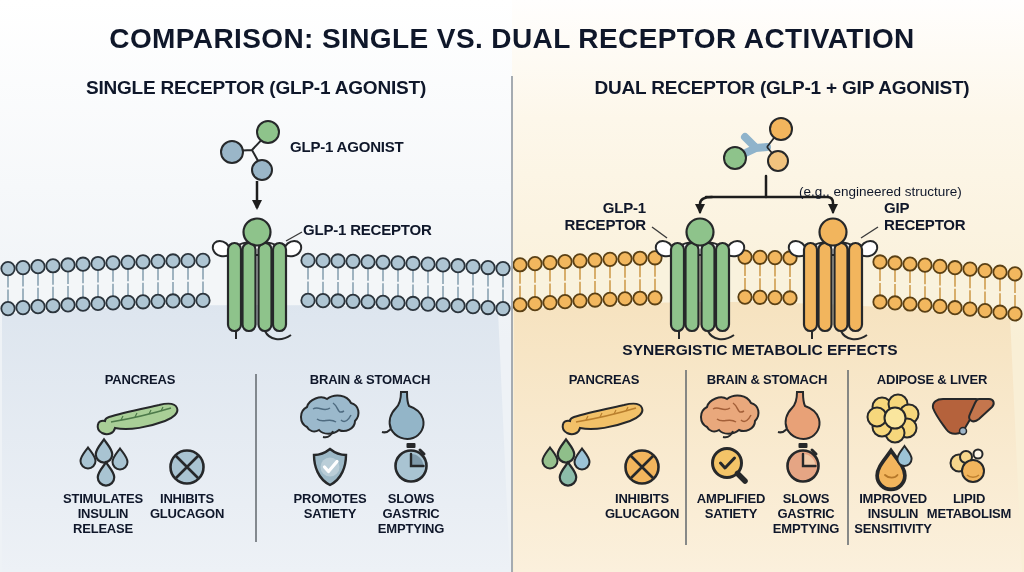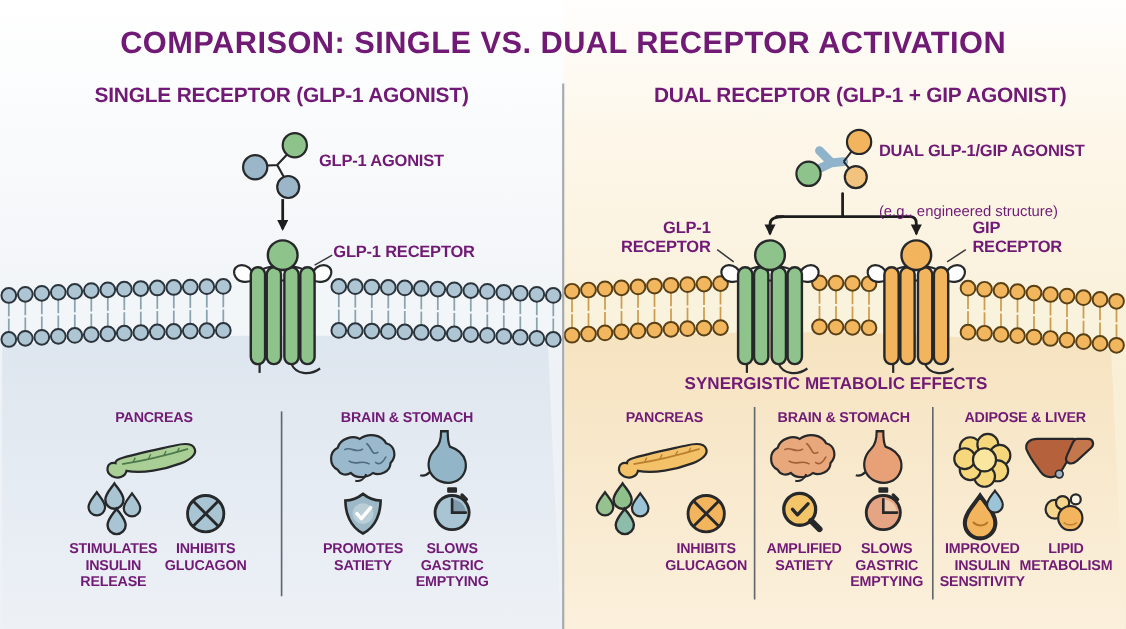--- a/index.html
+++ b/index.html
@@ -1,17 +1,17 @@
 <!DOCTYPE html>
 <html style="--glp1-green: #8ec38b; --gip-orange: #f2b55d; --agonist-blue: #9ab6c8; --membrane-blue: #aec5d3; --membrane-orange: #f2b75e; --left-cell-fill: #dde5ee; --right-cell-fill: #f6e2bd; --text: #1d1d1d;"><head>
 <meta charset="utf-8">
 <style>
   html,body{margin:0;padding:0;background:#fff;}
   #stage{position:relative;width:1024px;height:572px;overflow:hidden;
-         font-family:"Liberation Sans","DejaVu Sans",sans-serif;color:#701a75;}
+         font-family:"Liberation Sans","DejaVu Sans",sans-serif;color:#0f172a;}
   #decor{position:absolute;left:0;top:0;width:1024px;height:572px;}
   .txt{position:absolute;white-space:normal;}
   .c{text-align:center;}
   .ttl{font-size:28px;font-weight:800;letter-spacing:.4px;}
   .hdr{font-size:19px;font-weight:800;letter-spacing:-.2px;}
   .lbl{font-size:15px;font-weight:700;letter-spacing:-.2px;}
   .sub{font-size:13.5px;font-weight:400;margin-top:37px;}
   .rcp{font-size:15px;font-weight:700;white-space:pre-line;line-height:1.12;letter-spacing:-.2px;}
   .syn{font-size:15.5px;font-weight:800;}
   .sec{font-size:13px;font-weight:800;letter-spacing:-.2px;}
@@ -445,21 +445,20 @@
       </g>
 </svg>
 
 <div class="txt ttl c" style="left:0;top:23px;width:1024px;">COMPARISON: SINGLE VS. DUAL RECEPTOR ACTIVATION</div>
 <div class="txt hdr c" style="left:0;top:77px;width:512px;">SINGLE RECEPTOR (GLP-1 AGONIST)</div>
 <div class="txt hdr c" style="left:512px;top:77px;width:540px;">DUAL RECEPTOR (GLP-1 + GIP AGONIST)</div>
 
 <div class="txt lbl" style="left:290px;top:138px;">GLP-1 AGONIST</div>
 <div class="txt lbl" style="left:303px;top:221px;">GLP-1 RECEPTOR</div>
 
-<div class="txt lbl" style="left:799px;top:129px;">DUAL GLP-1/GIP AGONIST</div>
 <div class="txt sub" style="left:799px;top:147px;">(e.g., engineered structure)</div>
 <div class="txt rcp" style="left:554px;top:200px;width:92px;text-align:right;">GLP-1
 RECEPTOR</div>
 <div class="txt rcp" style="left:884px;top:200px;">GIP
 RECEPTOR</div>
 <div class="txt syn c" style="left:504px;top:341px;width:512px;">SYNERGISTIC METABOLIC EFFECTS</div>
 
 <div class="txt sec c" style="left:60px;top:372px;width:160px;">PANCREAS</div>
 <div class="txt sec c" style="left:275px;top:372px;width:190px;">BRAIN &amp; STOMACH</div>
 <div class="txt sec c" style="left:529px;top:372px;width:150px;">PANCREAS</div>

